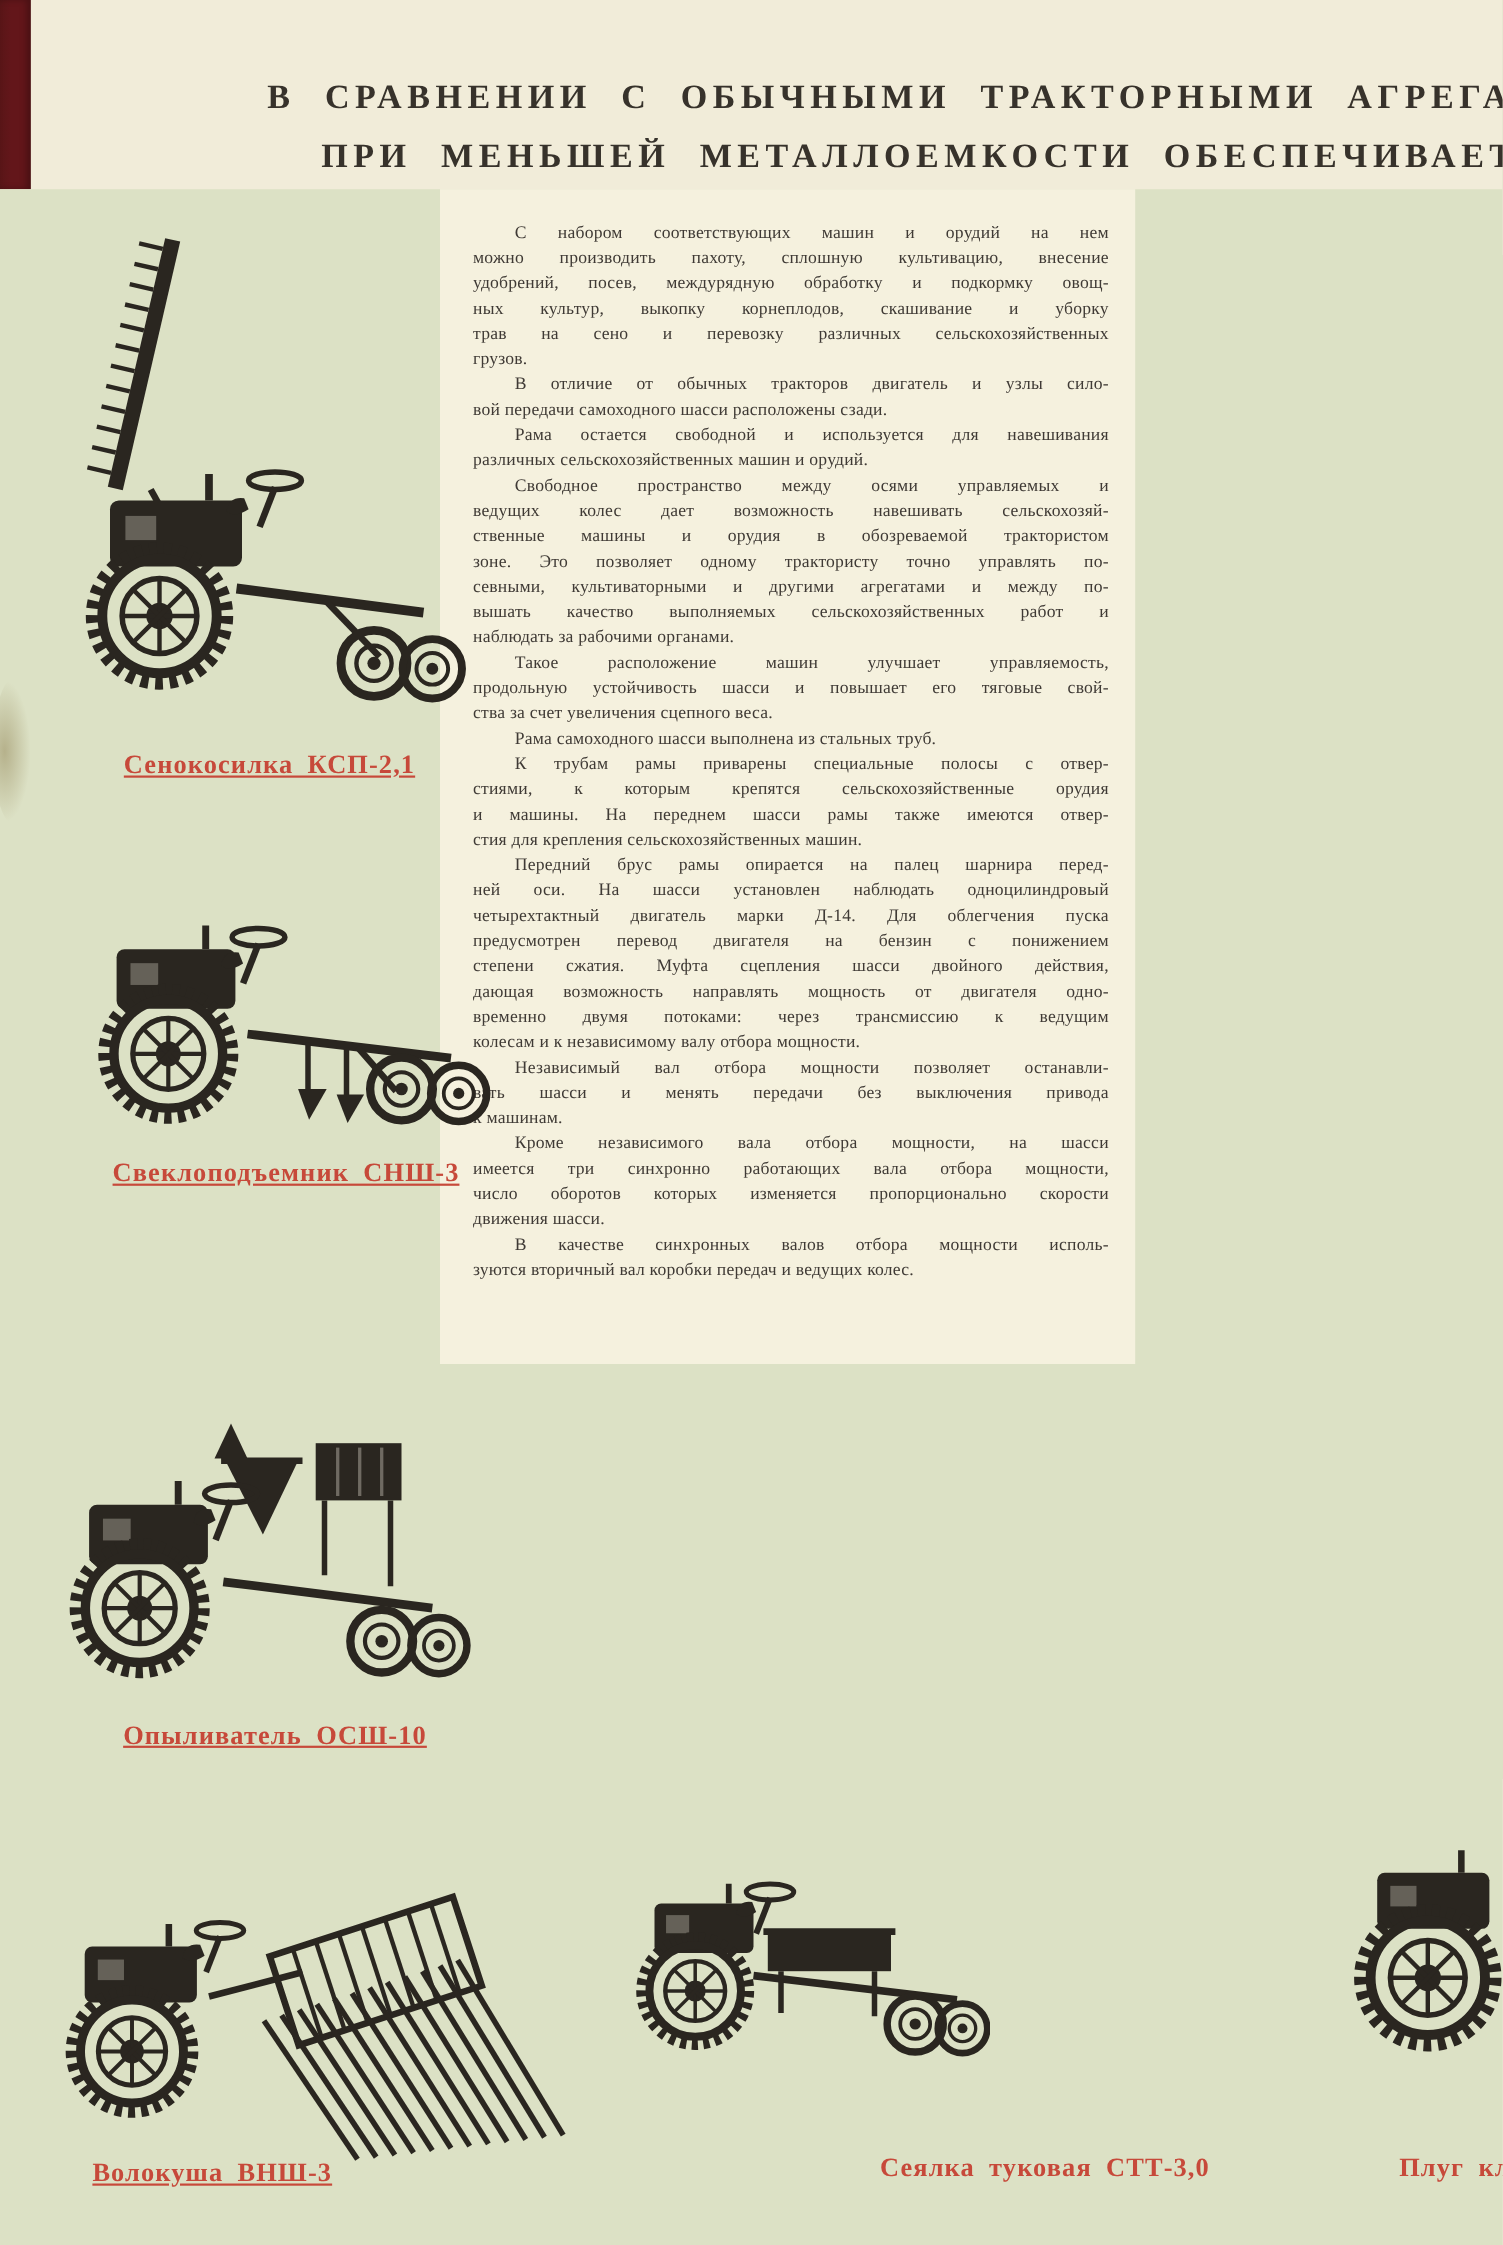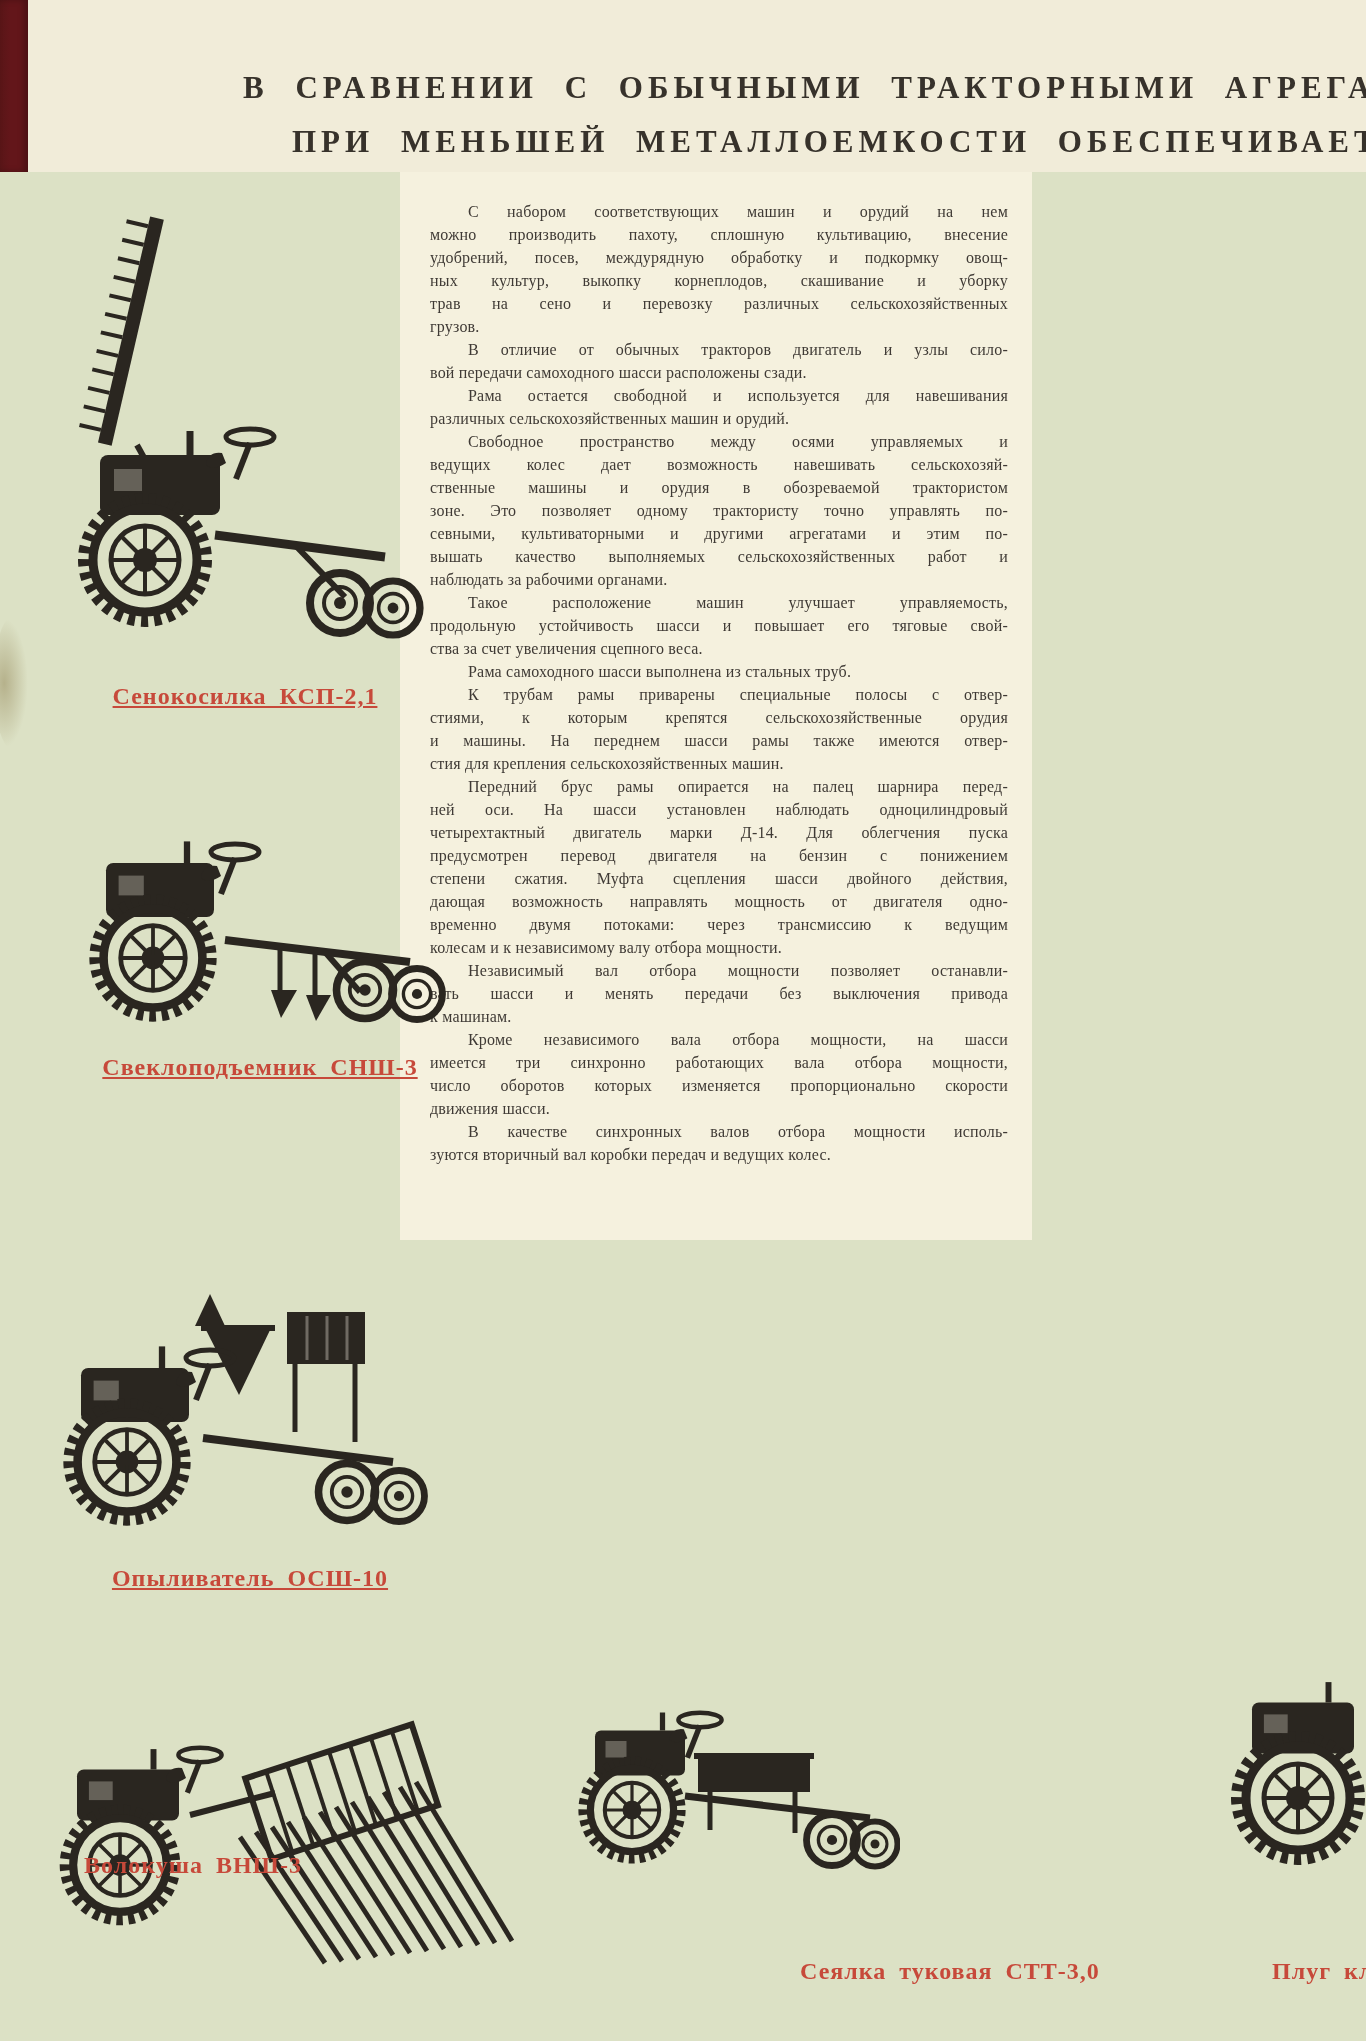--- a/index.html
+++ b/index.html
@@ -23,21 +23,21 @@
   .tline{height:23px;line-height:23px;text-align:justify;text-align-last:justify;overflow:visible;}
   .tline.first{text-indent:38px;}
   .tline.last{text-align-last:left;}
 
   .caption{position:absolute;color:#c7493a;font-weight:700;font-size:24px;
            letter-spacing:1px;word-spacing:6px;white-space:nowrap;}
   .cap-center{text-align:center;text-decoration:underline;}
   .cap1{left:60px;top:683px;width:370px;}
   .cap2{left:70px;top:1054px;width:380px;}
   .cap3{left:70px;top:1565px;width:360px;}
-  .capb1{left:84px;top:1852px;}
+  .capb1{left:84px;top:1963px;text-decoration:underline;}
   .capb2{left:800px;top:1958px;}
   .capb3{left:1272px;top:1958px;}
 
   .fig{position:absolute;}
   .fig svg{display:block;}
   .fig1{left:45px;top:205px;}
   .fig2{left:75px;top:790px;}
   .fig3{left:55px;top:1290px;}
   .fig4{left:40px;top:1675px;}
   .fig5{left:570px;top:1678px;}
@@ -110,21 +110,21 @@
       </div>
       <div>
         <div class="tline first">Рама остается свободной и используется для навешивания</div>
         <div class="tline last">различных сельскохозяйственных машин и орудий.</div>
       </div>
       <div>
         <div class="tline first">Свободное пространство между осями управляемых и</div>
         <div class="tline">ведущих колес дает возможность навешивать сельскохозяй-</div>
         <div class="tline">ственные машины и орудия в обозреваемой трактористом</div>
         <div class="tline">зоне. Это позволяет одному трактористу точно управлять по-</div>
-        <div class="tline">севными, культиваторными и другими агрегатами и этим по-</div>
+        <div class="tline">севными, культиваторными и другими агрегатами и между по-</div>
         <div class="tline">вышать качество выполняемых сельскохозяйственных работ и</div>
         <div class="tline last">наблюдать за рабочими органами.</div>
       </div>
       <div>
         <div class="tline first">Такое расположение машин улучшает управляемость,</div>
         <div class="tline">продольную устойчивость шасси и повышает его тяговые свой-</div>
         <div class="tline last">ства за счет увеличения сцепного веса.</div>
       </div>
       <div>
         <div class="tline first last">Рама самоходного шасси выполнена из стальных труб.</div>

